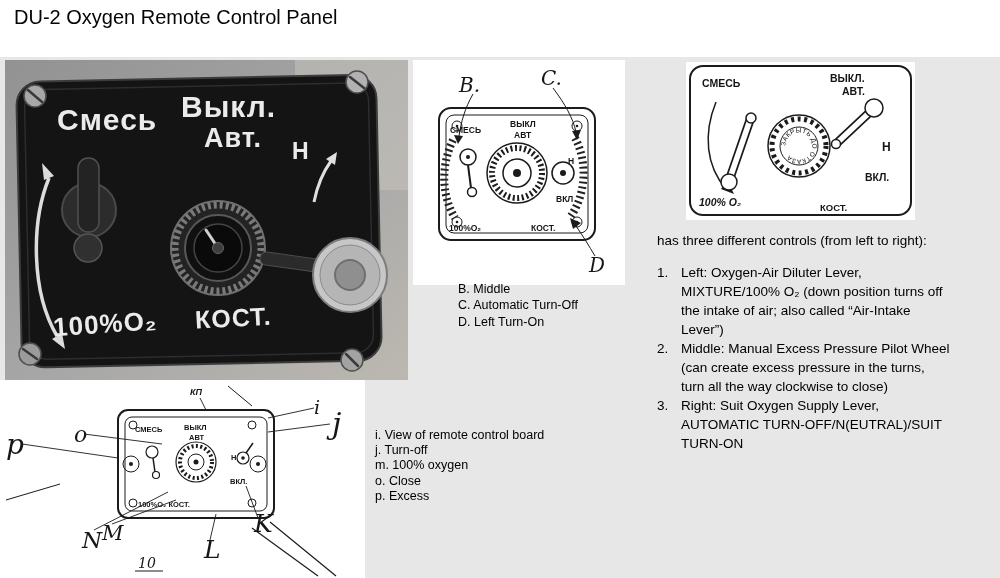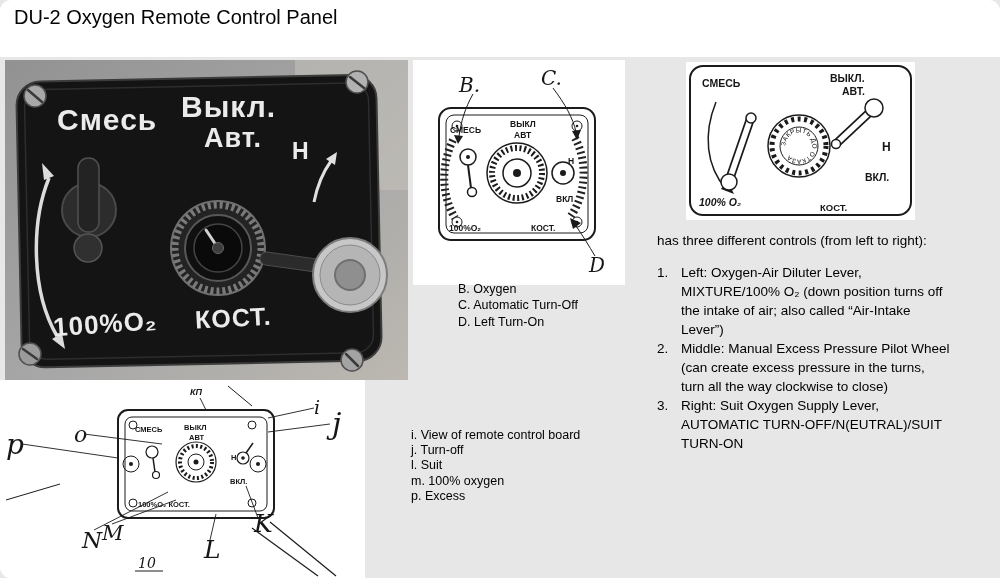--- a/index.html
+++ b/index.html
@@ -1,30 +1,30 @@
 <!DOCTYPE html>
 <html><head>
 <meta charset="utf-8">
 <style>
   * { box-sizing: border-box; }
   html, body { margin: 0; padding: 0; background: #e7e7e7; }
   .page {
     position: relative; width: 1000px; height: 578px;
     background: #e7e7e7; overflow: hidden;
-    font-family: "Liberation Sans", sans-serif; color: #000; border-radius: 11px;
+    font-family: "Liberation Sans", sans-serif; color: #000;
   }
   .top-strip { position: absolute; left: 0; top: 0; width: 1000px; height: 57px; background: #ffffff; }
   .title { position: absolute; left: 14px; top: 6px; font-size: 20px; font-weight: 500; color: #050505; }
 
   .photo-box   { position: absolute; left: 5px;   top: 60px;  width: 403px; height: 320px; }
   .bcd-box     { position: absolute; left: 413px; top: 60px;  width: 212px; height: 225px; background: #fff; }
   .bcd-caption { position: absolute; left: 458px; top: 281px; font-size: 12.5px; line-height: 16.4px; }
   .right-box   { position: absolute; left: 686px; top: 62px;  width: 229px; height: 158px; background: #fff; }
   .bottom-box  { position: absolute; left: 0;     top: 380px; width: 365px; height: 198px; background: #fff; }
-  .bottom-caption { position: absolute; left: 375px; top: 428px; font-size: 12.5px; line-height: 15.2px; margin-left: 36px; }
+  .bottom-caption { position: absolute; left: 375px; top: 428px; font-size: 12.5px; line-height: 15.2px; }
 
   .desc { position: absolute; left: 657px; top: 231px; width: 293px; font-size: 13.5px; line-height: 19px; }
   .desc-list { margin-top: 13px; }
   .desc-item { display: flex; }
   .desc-item .num { width: 24px; flex: 0 0 auto; }
   .desc-item .txt { flex: 1; }
 
   svg { display: block; }
   svg text { font-family: "Liberation Sans", sans-serif; }
   .pl { fill: #ebebeb; font-weight: 600; letter-spacing: 1px; }
@@ -174,21 +174,21 @@
       <text x="97" y="67" class="tl">ВЫКЛ</text>
       <text x="101" y="78" class="tl">АВТ</text>
       <text x="155" y="104" class="tl">Н</text>
       <text x="143" y="142" class="tl">ВКЛ</text>
       <text x="36" y="171" class="tl">100%О₂</text>
       <text x="118" y="171" class="tl">КОСТ.</text>
     </svg>
   </div>
 
   <div class="bcd-caption">
-    <div>B. Oxygen</div>
+    <div>B. Middle</div>
     <div>C. Automatic Turn-Off</div>
     <div>D. Left Turn-On</div>
   </div>
 
   <div class="right-box">
     <svg viewBox="0 0 229 158" width="229" height="158">
       <defs>
         <path id="wheelTxt" d="M113,84 m-13.5,0 a13.5,13.5 0 1,1 27,0 a13.5,13.5 0 1,1 -27,0"></path>
       </defs>
       <rect width="229" height="158" fill="#ffffff"></rect>
@@ -323,17 +323,17 @@
       <text x="102" y="160" font-size="21" class="callout">M</text>
       <text x="204" y="178" font-size="25" class="callout">L</text>
       <text x="254" y="152" font-size="25" class="callout">K</text>
       <text x="138" y="188" font-size="14" class="callout">10</text>
     </svg>
   </div>
 
   <div class="bottom-caption">
     <div>i. View of remote control board</div>
     <div>j. Turn-off</div>
-    <div>l. Suit</div>
     <div>m. 100% oxygen</div>
+    <div>o. Close</div>
     <div>p. Excess</div>
   </div>
 </div>
 
 </body></html>

